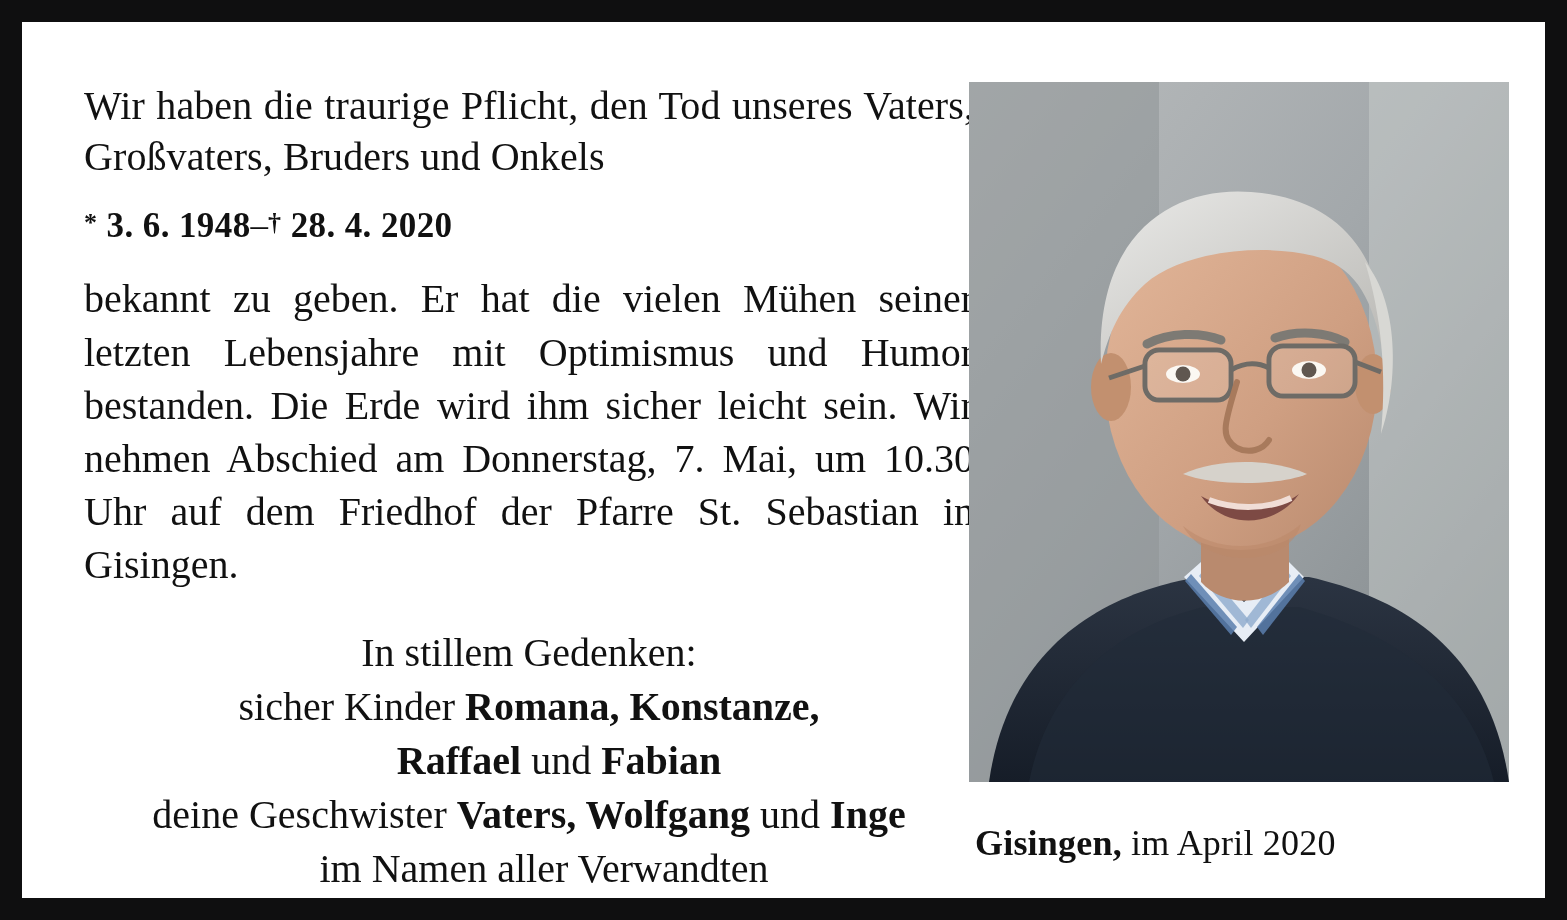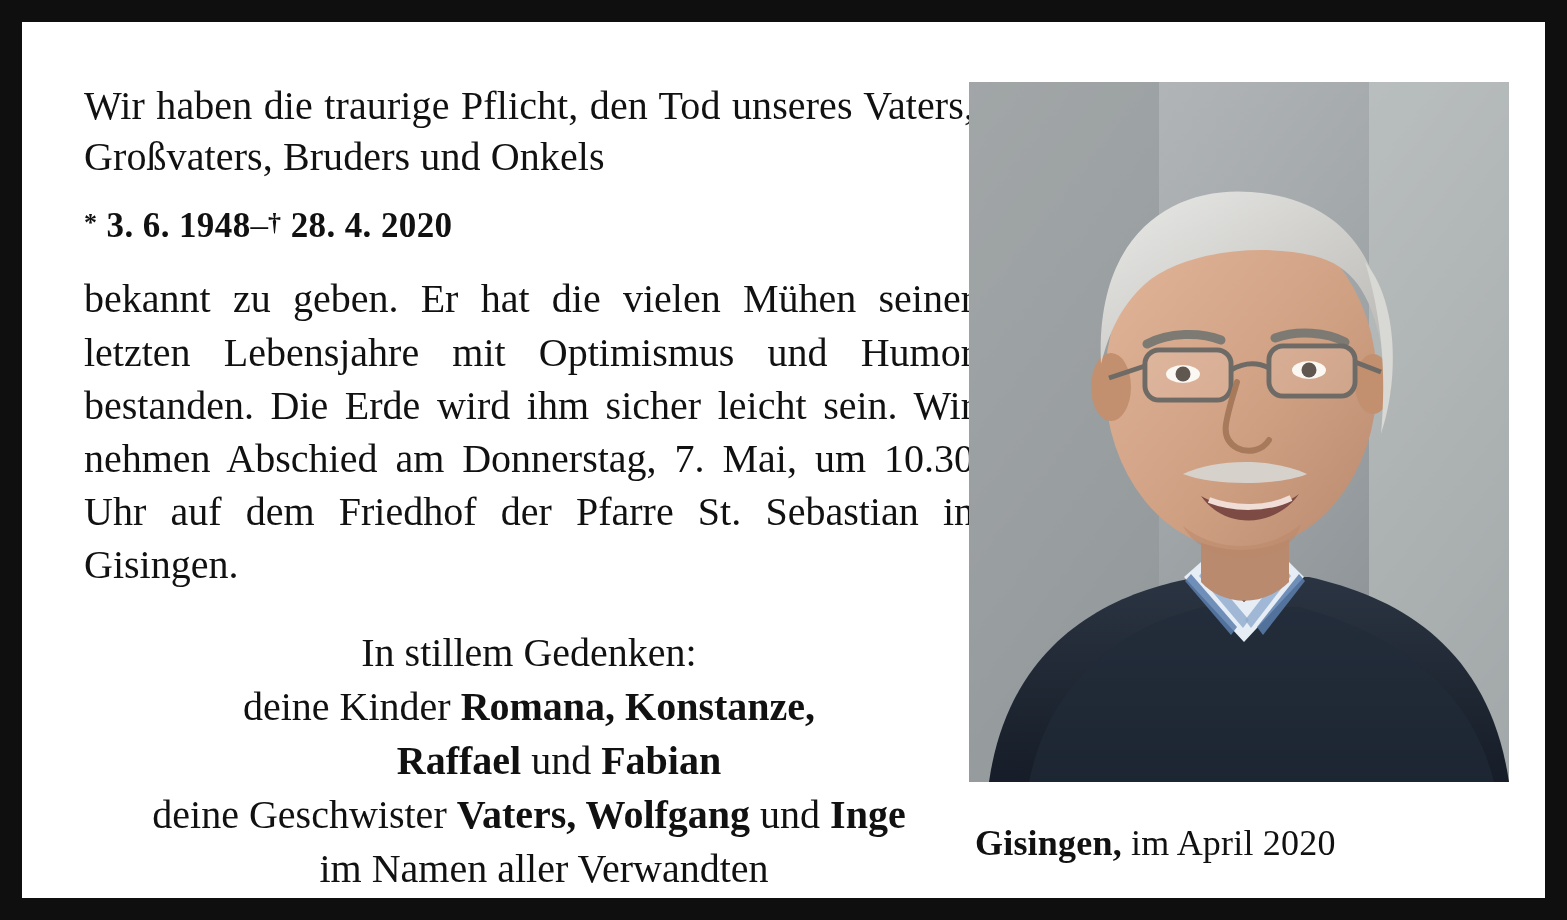--- a/index.html
+++ b/index.html
@@ -159,21 +159,21 @@
           <span class="sym">*</span>
           <span>3. 6. 1948</span><span class="dash">–</span><span class="sym">†</span>
           <span>28. 4. 2020</span>
         </div>
 
         <p class="body-text">bekannt zu geben. Er hat die vielen Mühen seiner letzten Lebensjahre mit Optimismus und Humor bestanden. Die Erde wird ihm sicher leicht sein. Wir nehmen Abschied am Donnerstag, 7. Mai, um 10.30 Uhr auf dem Friedhof der Pfarre St. Sebastian in Gisingen.</p>
 
         <div class="memory-block">
           <span class="memory-head">In stillem Gedenken:</span>
 
-          <span class="memory-line children"><span>deine Kinder </span><b>Romana, Konstanze,</b></span>
+          <span class="memory-line children"><span>sicher Kinder </span><b>Romana, Konstanze,</b></span>
 
           <span class="memory-line children-2"><b>Raffael</b><span> und </span><b>Fabian</b></span>
 
           <span class="memory-line"><span>deine Geschwister </span><b>Vaters, Wolfgang</b><span> und </span><b>Inge</b></span>
 
           <span class="memory-line last">im Namen aller Verwandten</span>
         </div>
       </div>
 
       <div class="photo-col">

